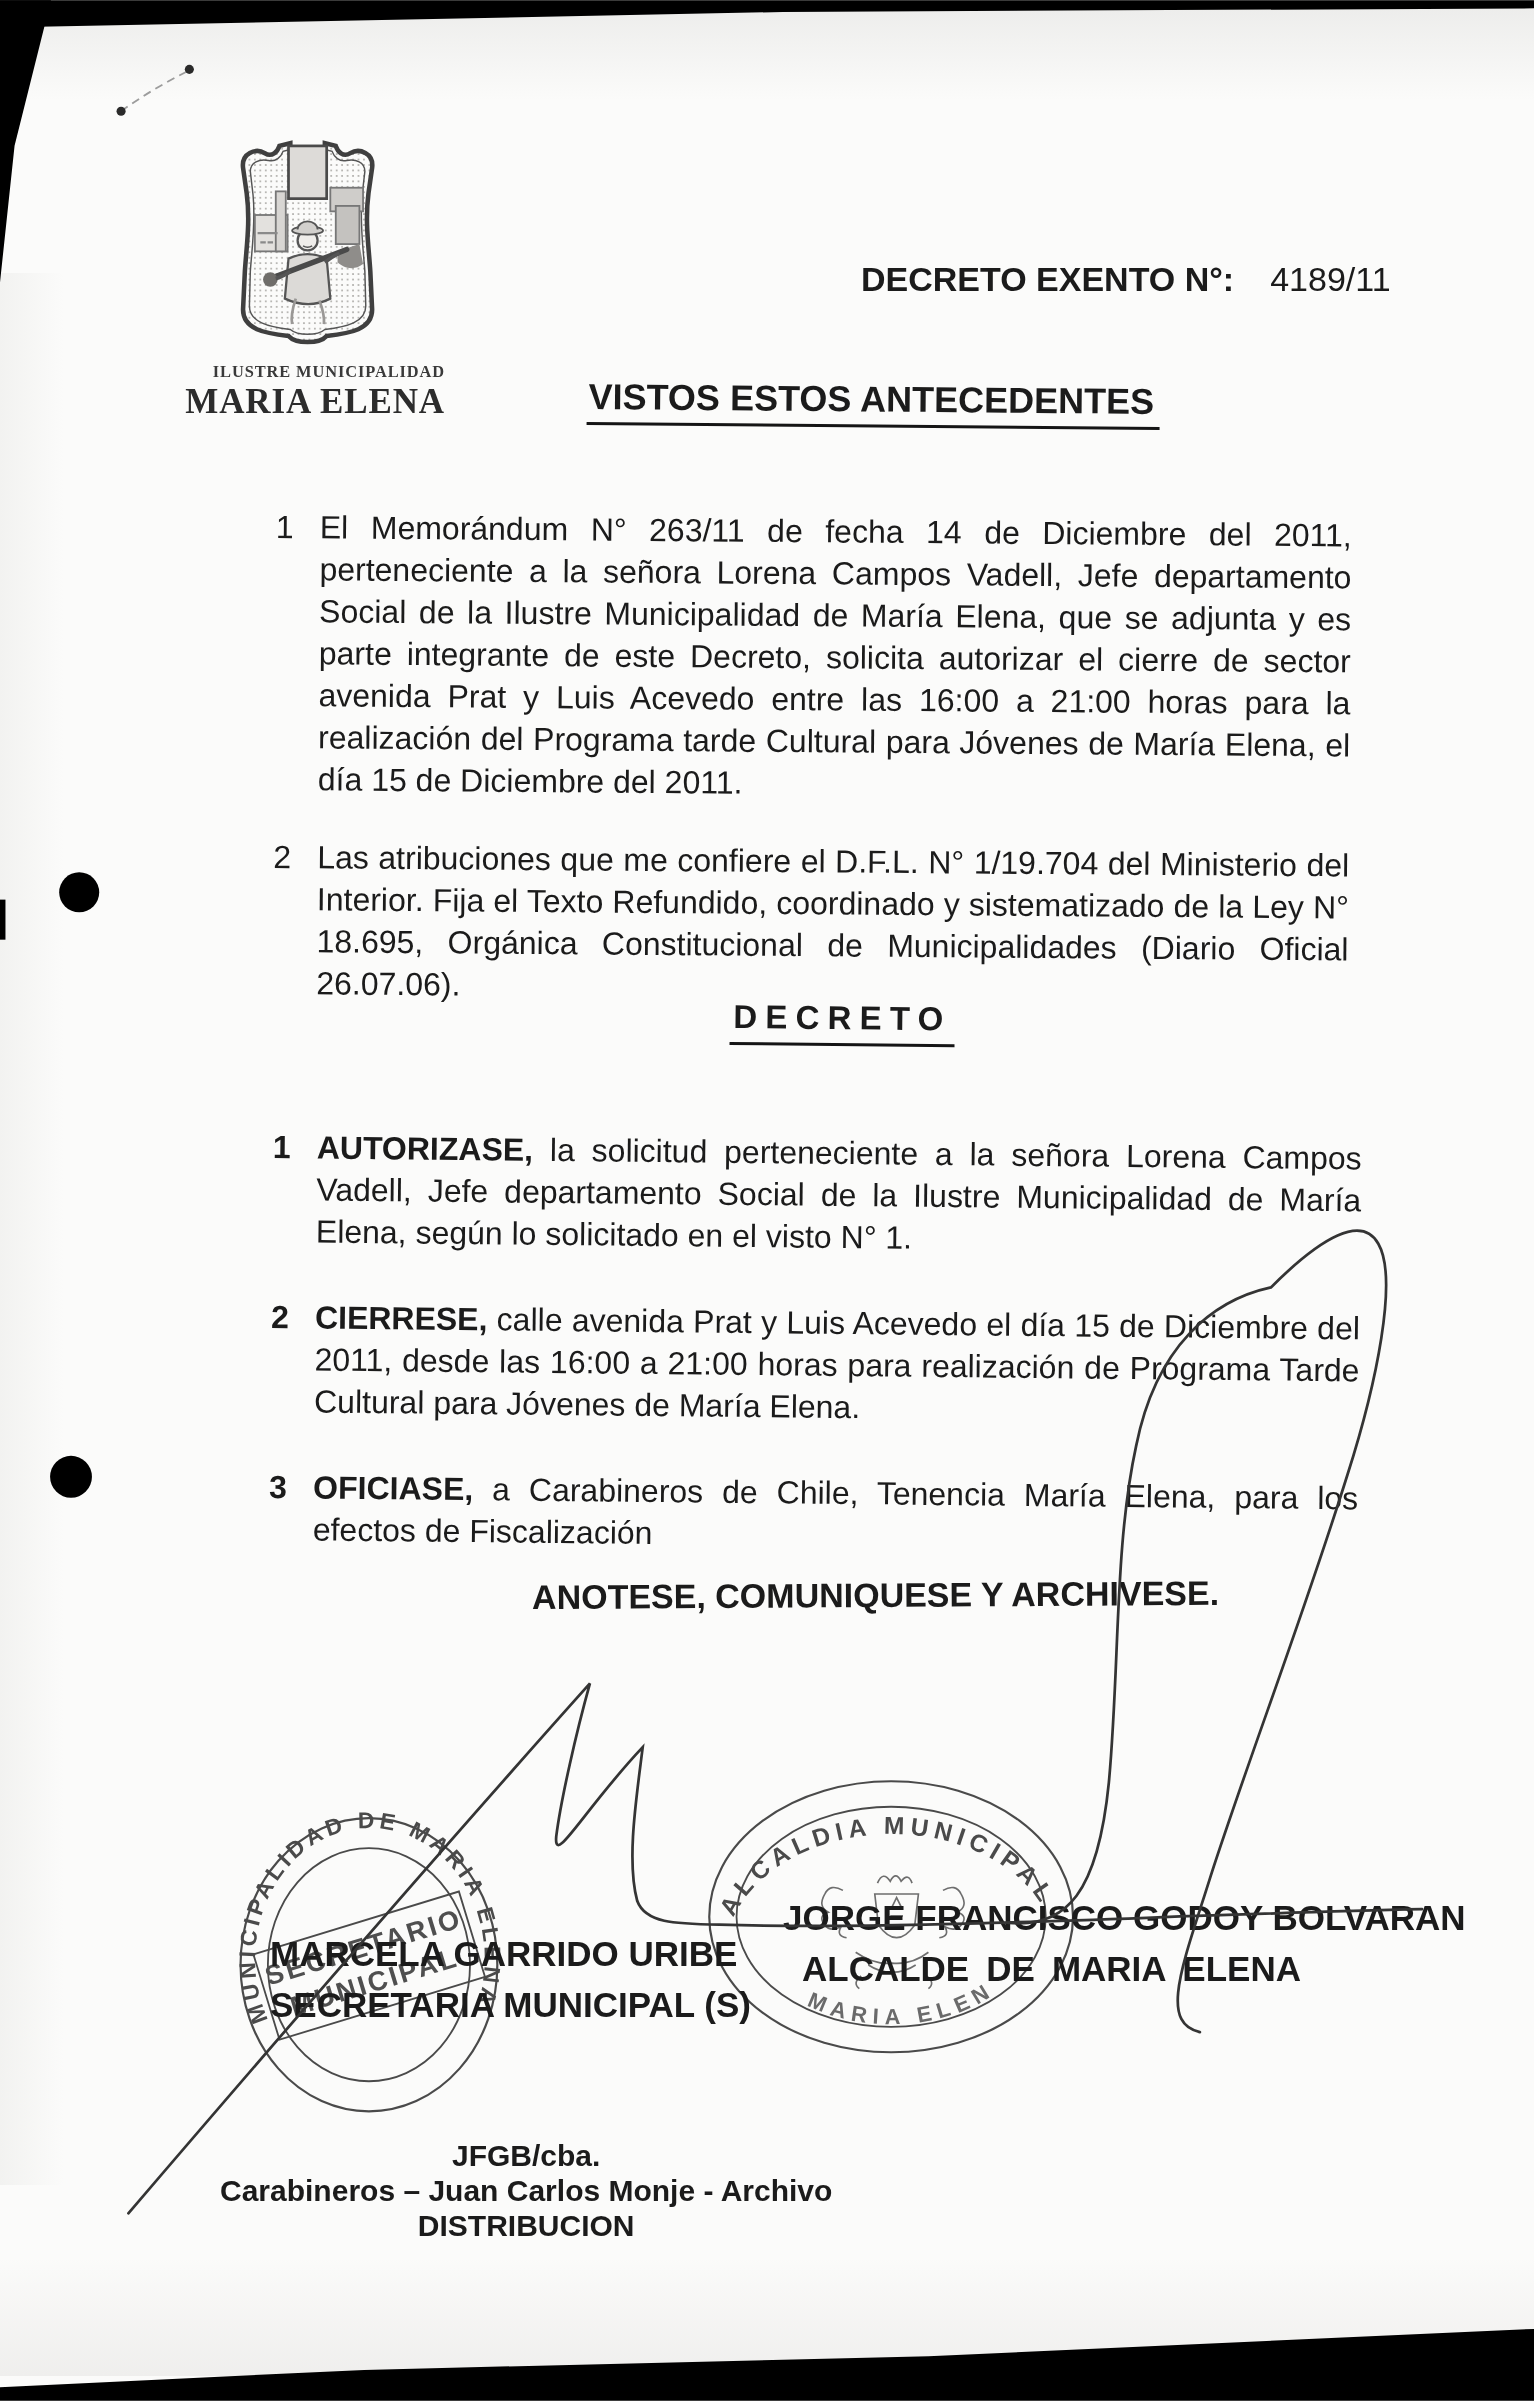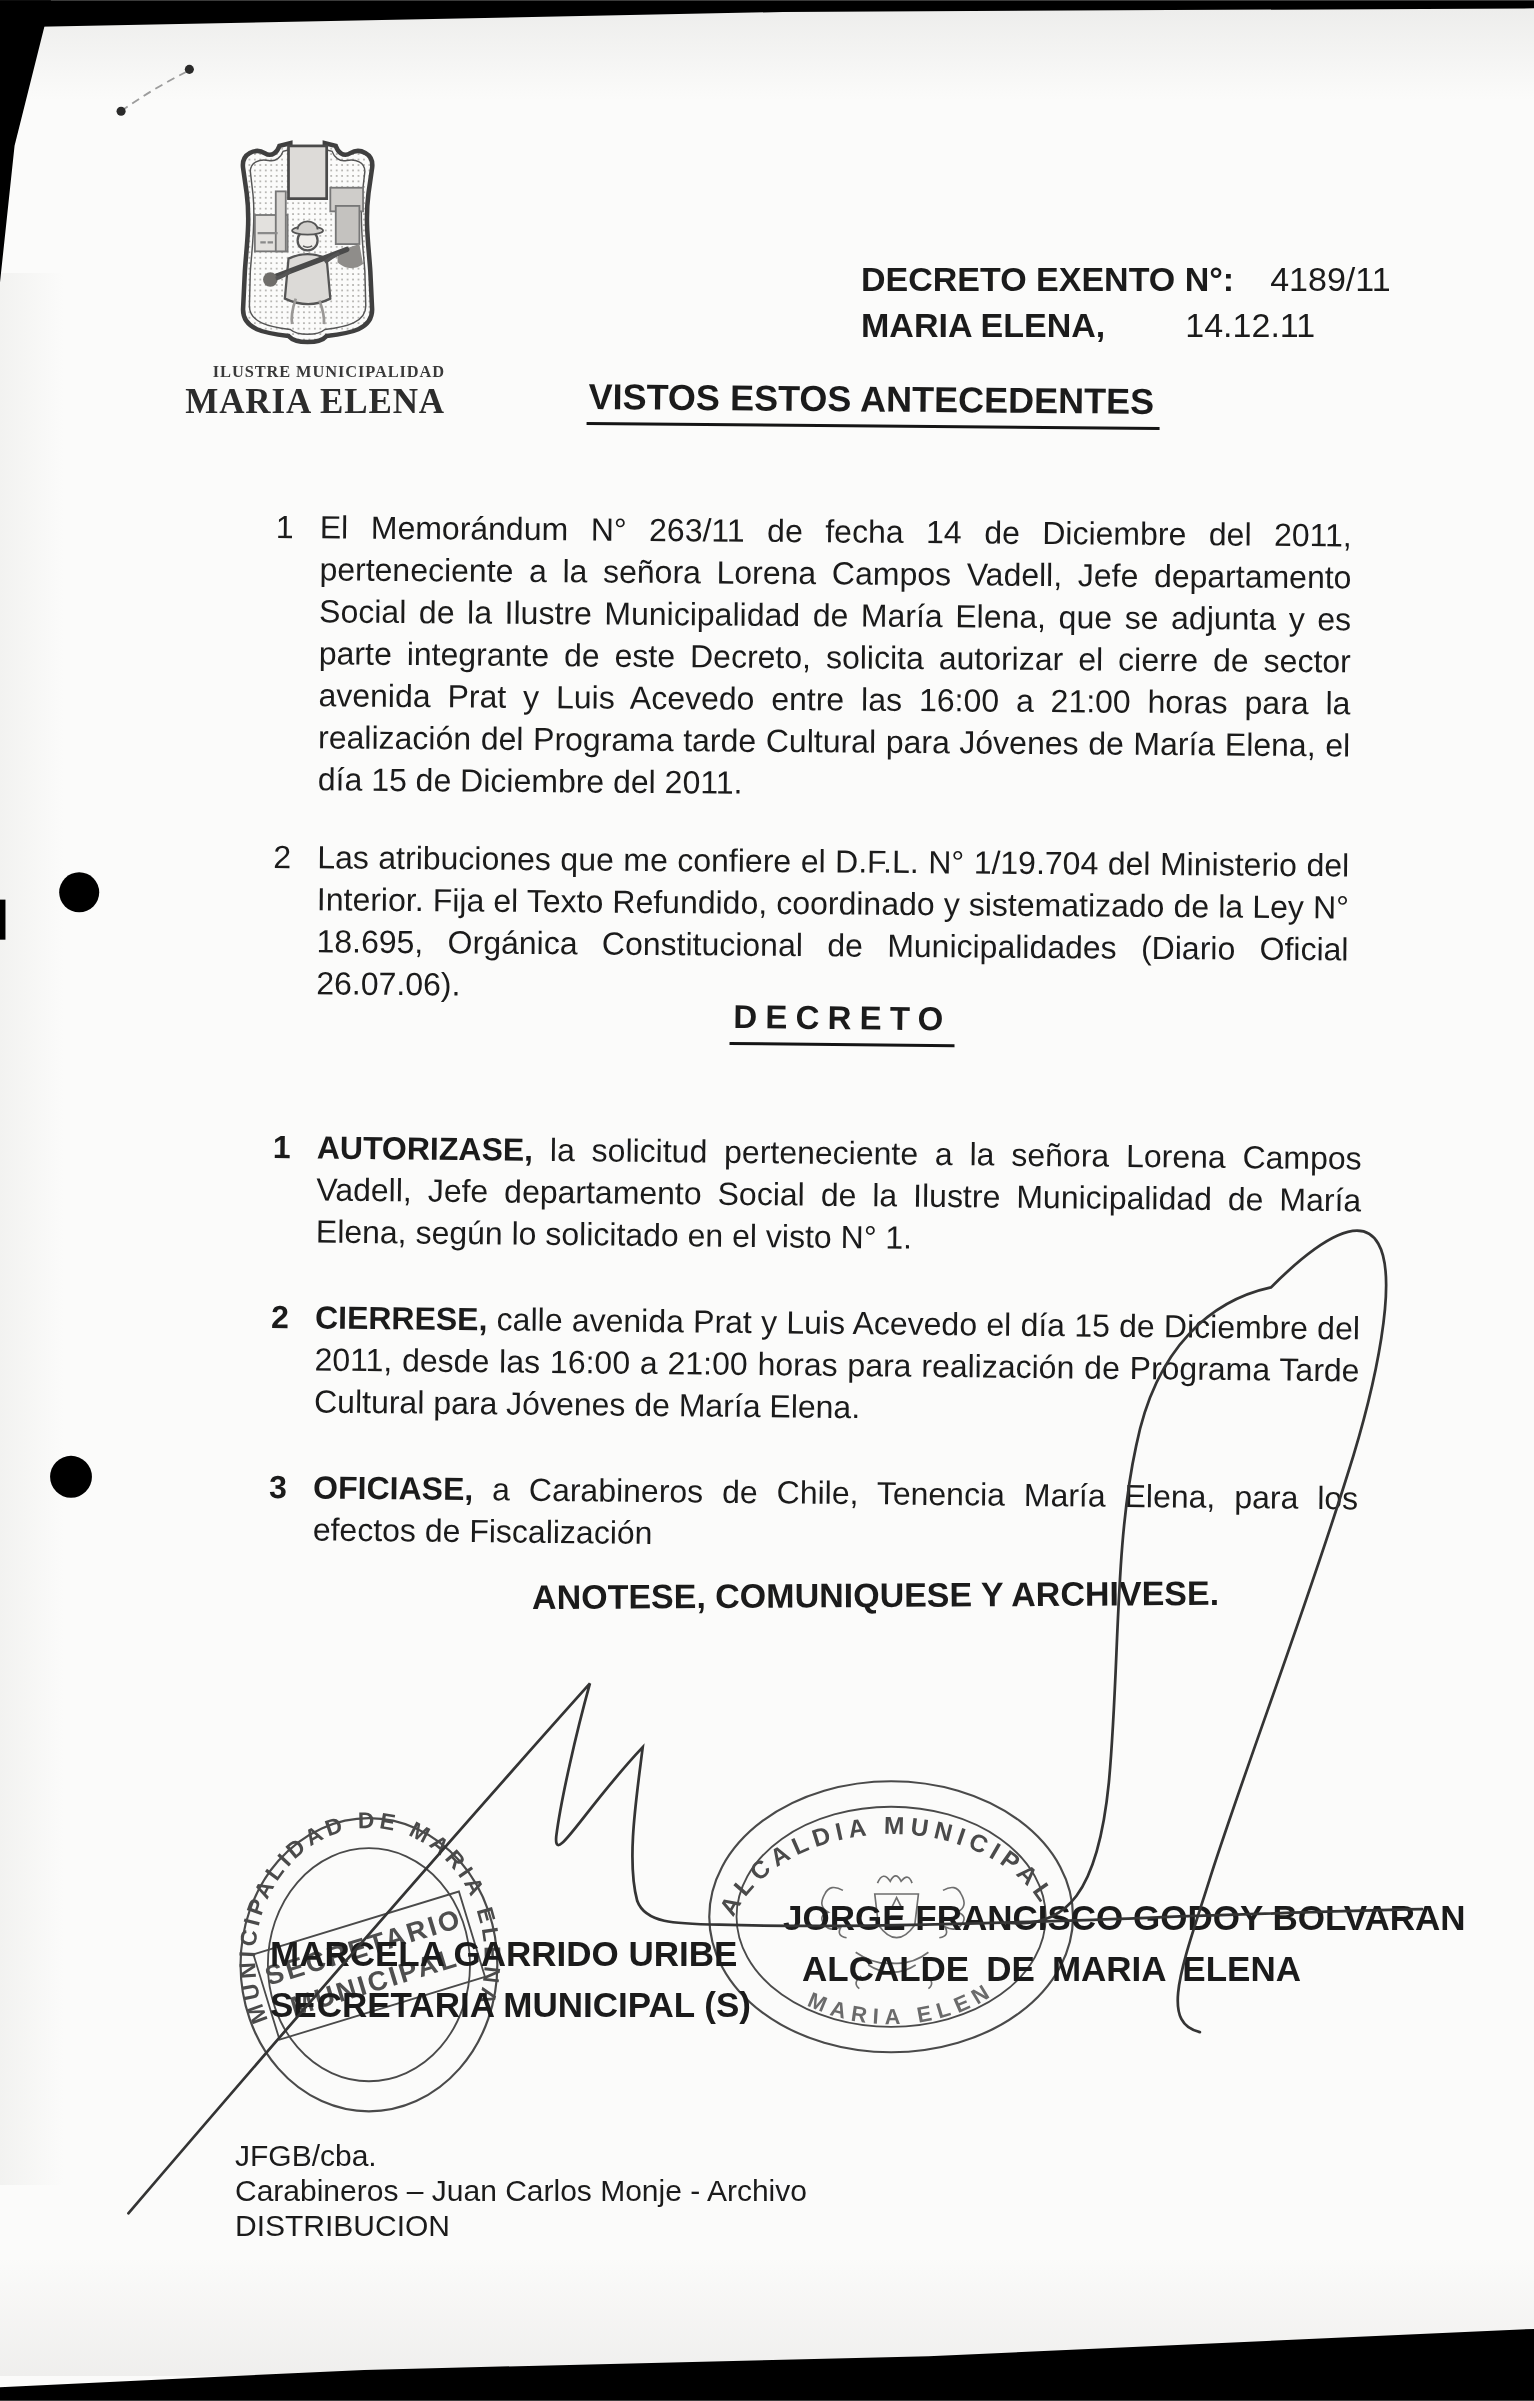--- a/index.html
+++ b/index.html
@@ -56,21 +56,21 @@
 
   .anotese{position:absolute;left:532px;top:1576px;font-weight:bold;font-size:34px;
     transform:rotate(-.35deg);white-space:nowrap;}
 
   
   .sig-name{position:absolute;font-weight:bold;font-size:35px;line-height:51px;white-space:nowrap;}
   .sig-left{left:270px;top:1928px;}
   .sig-right{left:783px;top:1892px;}
   .sig-right .t2{margin-left:19px;word-spacing:7.3px;}
 
-  .footer{position:absolute;left:235px;top:2138px;font-weight:normal;font-size:30px;line-height:35px;}
+  .footer{position:absolute;left:220px;top:2138px;font-weight:bold;font-size:30px;line-height:35px;text-align:center;}
 
   
   .stamp,.overlay{position:absolute;pointer-events:none;}
   svg text{font-family:"Liberation Sans",sans-serif;}
 </style>
 </head>
 <body>
 
 <div class="page">
 
@@ -117,25 +117,20 @@
     <div class="org-line">ILUSTRE MUNICIPALIDAD</div>
     <div class="org-name">MARIA ELENA</div>
   </div>
 
   <div class="header-right">
     <div class="row">
       <span class="lbl">DECRETO EXENTO N°:</span>
       <span class="hr-gap1"></span>
       <span>4189/11</span>
     </div>
-    <div class="row">
-      <span class="lbl">MARIA ELENA,</span>
-      <span class="hr-gap2"></span>
-      <span>14.12.11</span>
-    </div>
   </div>
 
   <div class="vistos-heading">VISTOS ESTOS ANTECEDENTES</div>
 
   <div class="vistos-list">
     <div class="item">
       <div class="num">1</div>
       <div class="txt">El Memorándum  N°  263/11 de fecha 14 de Diciembre del 2011, perteneciente a la señora Lorena Campos Vadell, Jefe departamento Social de la Ilustre Municipalidad de María Elena, que se adjunta y es parte integrante de este Decreto, solicita autorizar el cierre  de sector avenida Prat y Luis Acevedo entre las 16:00 a 21:00 horas para la realización del Programa tarde Cultural para Jóvenes de María Elena, el día 15 de Diciembre del 2011.</div>
     </div>
     <div class="item">

